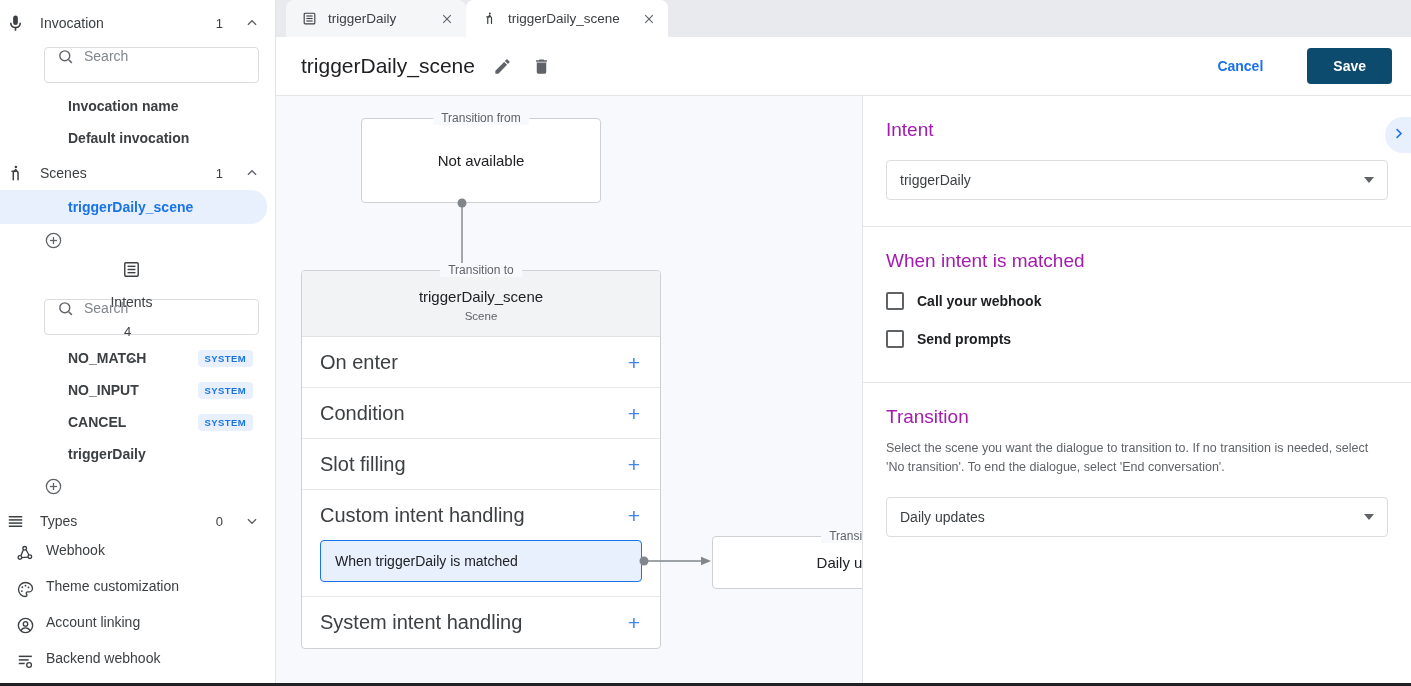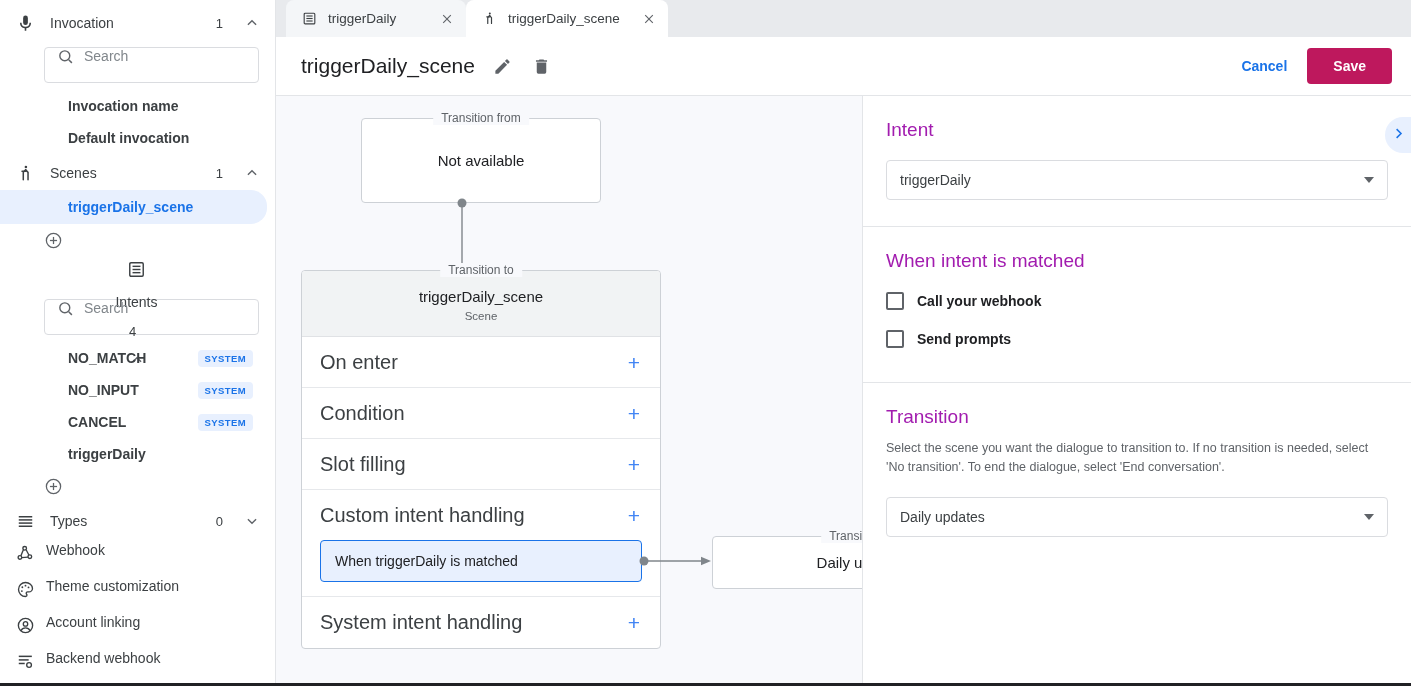--- a/index.html
+++ b/index.html
@@ -11,21 +11,21 @@
   .app { position: relative; width: 1411px; height: 686px; display: flex; }
 
   
   .sidebar {
     width: 276px; height: 686px; background: #fff;
     border-right: 1px solid #e3e5e8;
     position: relative; overflow: hidden; flex: 0 0 276px;
   }
   .sb-group {
     height: 34px; display: flex; align-items: center;
-    padding: 0 16px 0 14px; gap: 14px; cursor: pointer;
+    padding: 0 16px 0 4px; gap: 14px; cursor: pointer;
   }
   .sb-group .gicon { width: 22px; height: 22px; flex: 0 0 22px; display:flex; align-items:center; justify-content:center; color:#3c4043; }
   .sb-group .glabel { font-size: 14px; color: #3c4043; flex: 1; }
   .sb-group .gcount { font-size: 13px; color: #3c4043; margin-right: 8px; }
   .sb-group .gchev { width: 14px; height: 14px; color:#5f6368; display:flex;align-items:center;justify-content:center; }
 
   .sb-search {
     margin: 7px 16px 7px 44px; height: 36px;
     border: 1px solid #dadce0; border-radius: 4px;
     display: flex; align-items: flex-start; gap: 10px; padding: 0 12px;
@@ -87,23 +87,23 @@
   .header .title { font-size: 21px; color: #202124; }
   .header .hicon { margin-left: 18px; color: #5f6368; cursor: pointer; display:flex; align-items:center; }
   .header .hicon.trash { margin-left: 20px; }
   .header .spacer { flex: 1; }
   .btn-cancel {
     background: none; border: none; color: #1a73e8; font-size: 14px;
     font-weight: bold; padding: 9px 12px; cursor: pointer; border-radius: 4px;
     font-family: "Liberation Sans", sans-serif;
   }
   .btn-save {
-    background: #be185d; border: none; color: #fff; font-size: 14px;
+    background: #0c4a6e; border: none; color: #fff; font-size: 14px;
     font-weight: bold; padding: 10px 26px; cursor: pointer;
-    border-radius: 4px; margin-left: 8px;
+    border-radius: 4px; margin-left: 32px;
     font-family: "Liberation Sans", sans-serif;
   }
 
   .body { flex: 1; display: flex; position: relative; overflow: hidden; }
 
   
   .canvas { flex: 1; background: #f8f9fc; position: relative; overflow: hidden; }
 
   .fieldbox {
     position: absolute; border: 1px solid #cdd1d6; border-radius: 4px; background: #fff;

